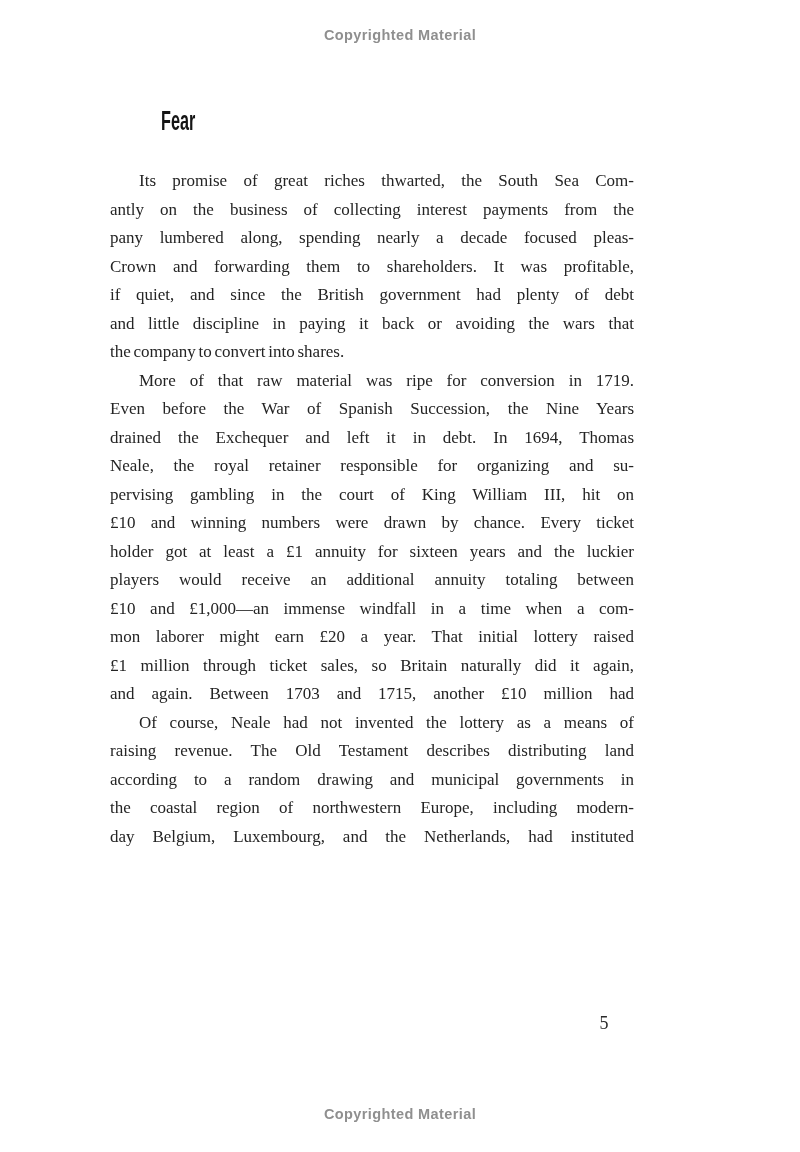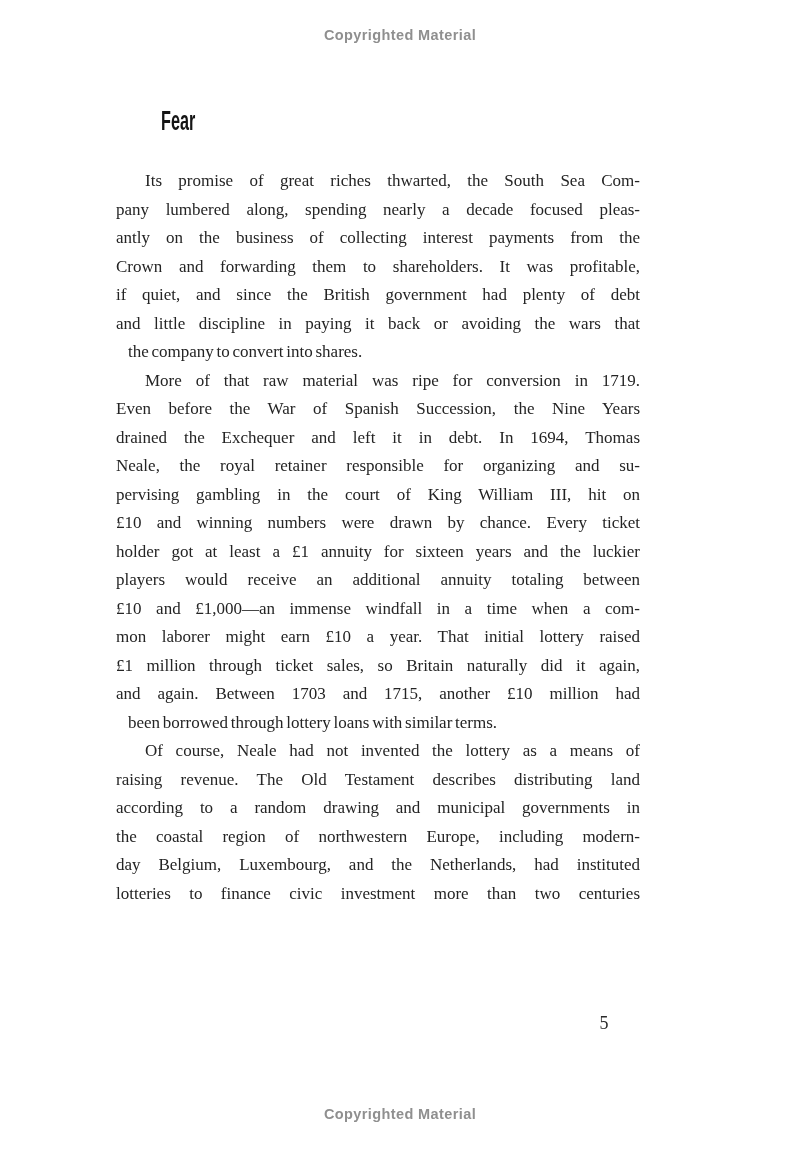--- a/index.html
+++ b/index.html
@@ -32,35 +32,35 @@
     font-weight: bold;
     font-size: 27px;
     line-height: 30px;
     color: #151515;
     transform: scaleX(0.6);
     transform-origin: left center;
     white-space: nowrap;
   }
   .textblock {
     position: absolute;
-    left: 116px;
+    left: 110px;
     top: 167px;
     width: 524px;
     font-size: 17px;
     line-height: 28.5px;
     color: #242424;
   }
   .bl {
     height: 28.5px;
     overflow: hidden;
     text-align: justify;
     text-align-last: justify;
     word-spacing: -1.5px;
   }
-  .bl.end { text-align-last: left; margin-left: 12px; }
+  .bl.end { text-align-last: left; }
   .bl.indent { text-indent: 29px; }
   .folio {
     position: absolute;
     left: 589px;
     top: 1013px;
     width: 30px;
     text-align: center;
     font-size: 18px;
     color: #2a2a2a;
   }
@@ -71,51 +71,49 @@
 <div class="page">
 
   <div class="watermark top">Copyrighted Material</div>
 
   <div class="chapter-title">Fear</div>
 
   <div class="textblock">
 
     <div>
       <div class="bl indent">Its promise of great riches thwarted, the South Sea Com-</div>
+      <div class="bl">antly on the business of collecting interest payments from the</div>
       <div class="bl">pany lumbered along, spending nearly a decade focused pleas-</div>
-      <div class="bl">antly on the business of collecting interest payments from the</div>
       <div class="bl">Crown and forwarding them to shareholders. It was profitable,</div>
       <div class="bl">if quiet, and since the British government had plenty of debt</div>
       <div class="bl">and little discipline in paying it back or avoiding the wars that</div>
       <div class="bl end">the company to convert into shares.</div>
     </div>
 
     <div>
       <div class="bl indent">More of that raw material was ripe for conversion in 1719.</div>
       <div class="bl">Even before the War of Spanish Succession, the Nine Years</div>
       <div class="bl">drained the Exchequer and left it in debt. In 1694, Thomas</div>
       <div class="bl">Neale, the royal retainer responsible for organizing and su-</div>
       <div class="bl">pervising gambling in the court of King William III, hit on</div>
       <div class="bl">£10 and winning numbers were drawn by chance. Every ticket</div>
       <div class="bl">holder got at least a £1 annuity for sixteen years and the luckier</div>
       <div class="bl">players would receive an additional annuity totaling between</div>
       <div class="bl">£10 and £1,000—an immense windfall in a time when a com-</div>
-      <div class="bl">mon laborer might earn £10 a year. That initial lottery raised</div>
+      <div class="bl">mon laborer might earn £20 a year. That initial lottery raised</div>
       <div class="bl">£1 million through ticket sales, so Britain naturally did it again,</div>
       <div class="bl">and again. Between 1703 and 1715, another £10 million had</div>
-      <div class="bl end">been borrowed through lottery loans with similar terms.</div>
     </div>
 
     <div>
       <div class="bl indent">Of course, Neale had not invented the lottery as a means of</div>
       <div class="bl">raising revenue. The Old Testament describes distributing land</div>
       <div class="bl">according to a random drawing and municipal governments in</div>
       <div class="bl">the coastal region of northwestern Europe, including modern-</div>
       <div class="bl">day Belgium, Luxembourg, and the Netherlands, had instituted</div>
-      <div class="bl">lotteries to finance civic investment more than two centuries</div>
     </div>
 
   </div>
 
   <div class="folio">5</div>
 
   <div class="watermark bottom">Copyrighted Material</div>
 
 </div>
 

